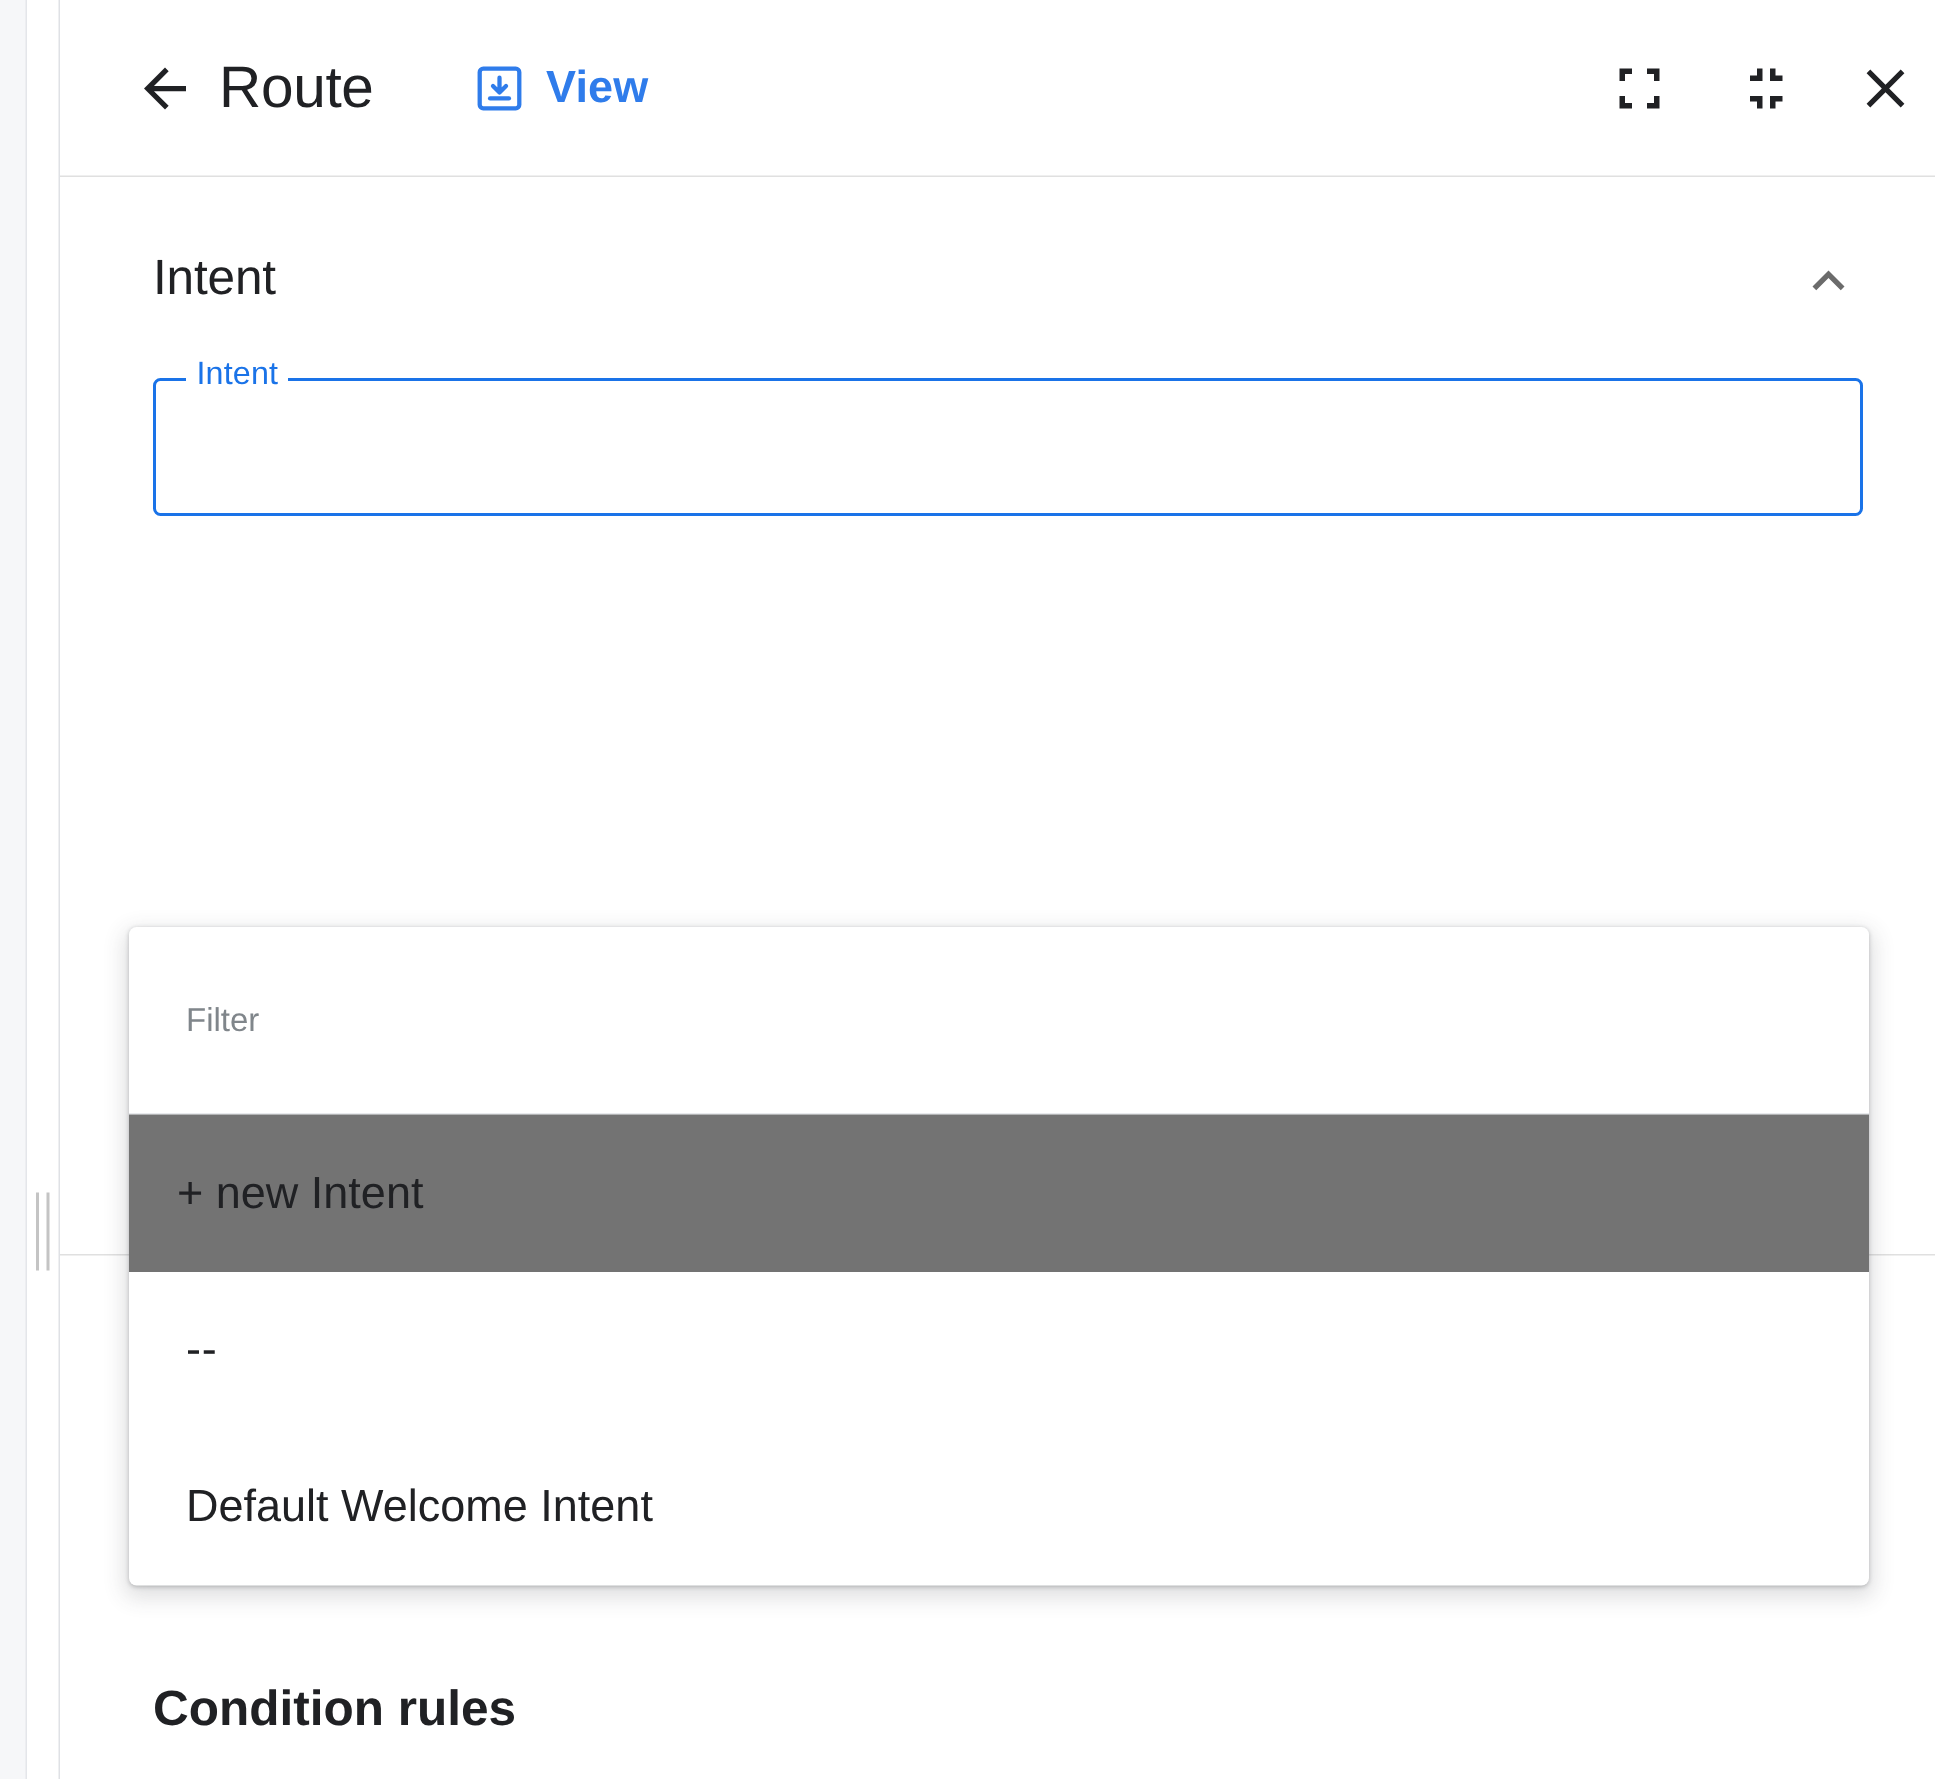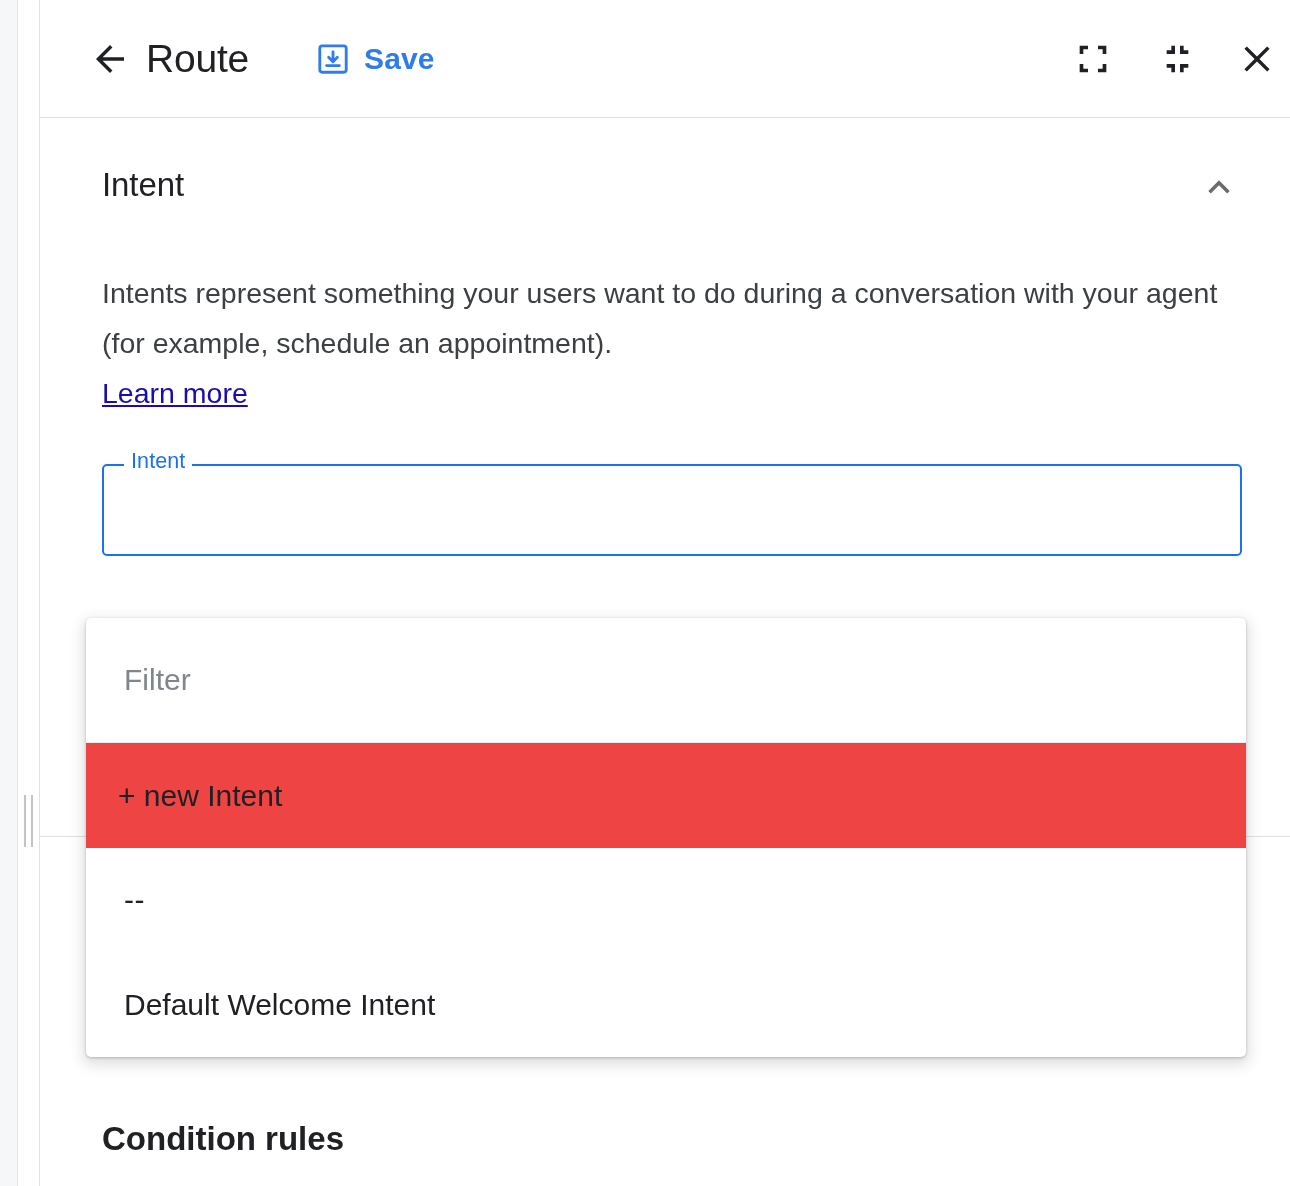--- a/index.html
+++ b/index.html
@@ -228,40 +228,40 @@
     display: flex;
     align-items: center;
     padding: 0 38px;
     border-bottom: 1px solid #e8eaed;
     box-sizing: border-box;
   }
   #filter-input {
     border: none;
     outline: none;
     font-family: "Liberation Sans", sans-serif;
-    font-size: 30px;
+    font-size: 22px;
     color: #202124;
     width: 100%;
     background: transparent;
     padding: 0;
   }
   #filter-input::placeholder { color: #80868b; }
 
   .dd-option {
     height: 105px;
     display: flex;
     align-items: center;
     padding: 0 38px;
     font-size: 30px;
     color: #202124;
     cursor: pointer;
     box-sizing: border-box;
     white-space: nowrap;
   }
-  .dd-option.highlighted { background: #ef4444; padding-left: 32px; }
+  .dd-option.highlighted { background: #737373; padding-left: 32px; }
   .dd-option.dashes { height: 104px; font-size: 30px; letter-spacing: 0.5px; }
 </style>
 </head>
 <body>
 
 <div id="app-chrome-left"></div>
 <div id="app-chrome-gutter"></div>
 <div id="panel-resize-handle">
   <span class="h1"></span>
   <span class="h2"></span>
@@ -278,21 +278,21 @@
     <div id="panel-title">Route</div>
 
     <button id="save-button">
       <span style="display:flex;">
         <svg width="36" height="36" viewBox="0 0 24 24" aria-hidden="true">
           <rect x="3.2" y="3.2" width="17.6" height="17.6" rx="1.6" fill="none" stroke="#2f7ceb" stroke-width="1.9"></rect>
           <path d="M12 7.2v6.6m0 0 2.9-2.9M12 13.8l-2.9-2.9" fill="none" stroke="#2f7ceb" stroke-width="1.9" stroke-linecap="round" stroke-linejoin="round"></path>
           <path d="M7.8 16.4h8.4" stroke="#2f7ceb" stroke-width="1.9" stroke-linecap="round"></path>
         </svg>
       </span>
-      <span id="save-label">Save</span>
+      <span id="save-label">View</span>
     </button>
 
     <div id="header-actions">
       <button class="icon-btn">
         <svg width="40" height="40" viewBox="0 0 24 24" aria-hidden="true">
           <path d="M4 9V4h5v2.2H6.2V9H4zm11-5h5v5h-2.2V6.2H15V4zM4 15h2.2v2.8H9V20H4v-5zm13.8 0H20v5h-5v-2.2h2.8V15z" fill="currentColor"></path>
         </svg>
       </button>
       <button class="icon-btn">
         <svg width="40" height="40" viewBox="0 0 24 24" aria-hidden="true">
@@ -312,24 +312,20 @@
     <div class="section">
       <div class="section-head">
         <div class="section-title">Intent</div>
         <button class="section-toggle">
           <svg width="40" height="40" viewBox="0 0 24 24" aria-hidden="true">
             <path d="M12 8.6 18.4 15l-1.5 1.5L12 11.6 7.1 16.5 5.6 15z" fill="#6b6b6b"></path>
           </svg>
         </button>
       </div>
 
-      <div class="section-desc">
-        <span>Intents represent something your users want to do during a conversation with your agent (for example, schedule an appointment).</span><br>
-        <span class="link">Learn more</span>
-      </div>
 
       <div id="intent-field-wrap">
         <div id="intent-field"></div>
         <div id="intent-field-label">Intent</div>
       </div>
     </div>
 
     <div id="section-divider"></div>
 
     <div id="condition-section">

